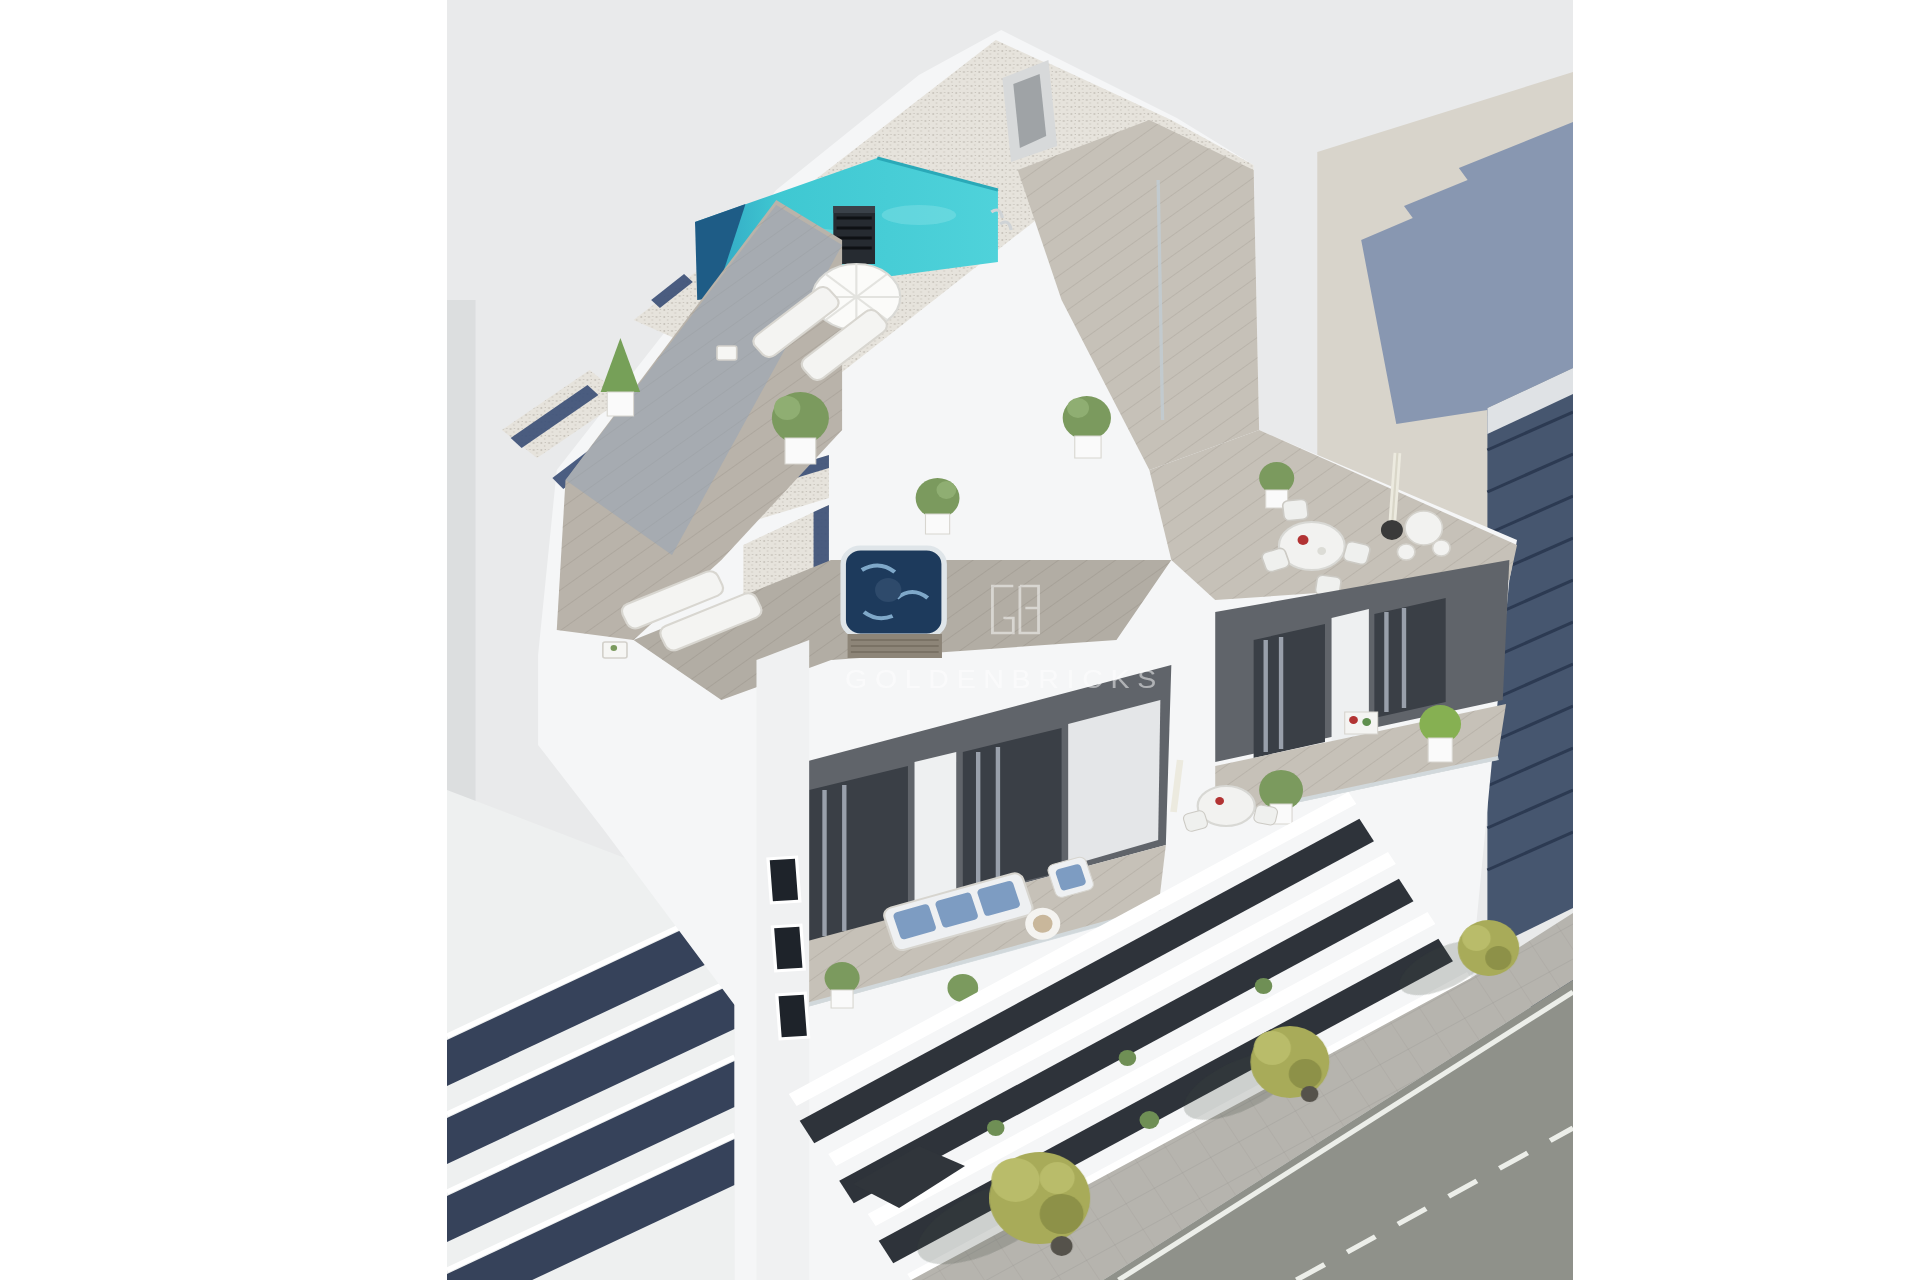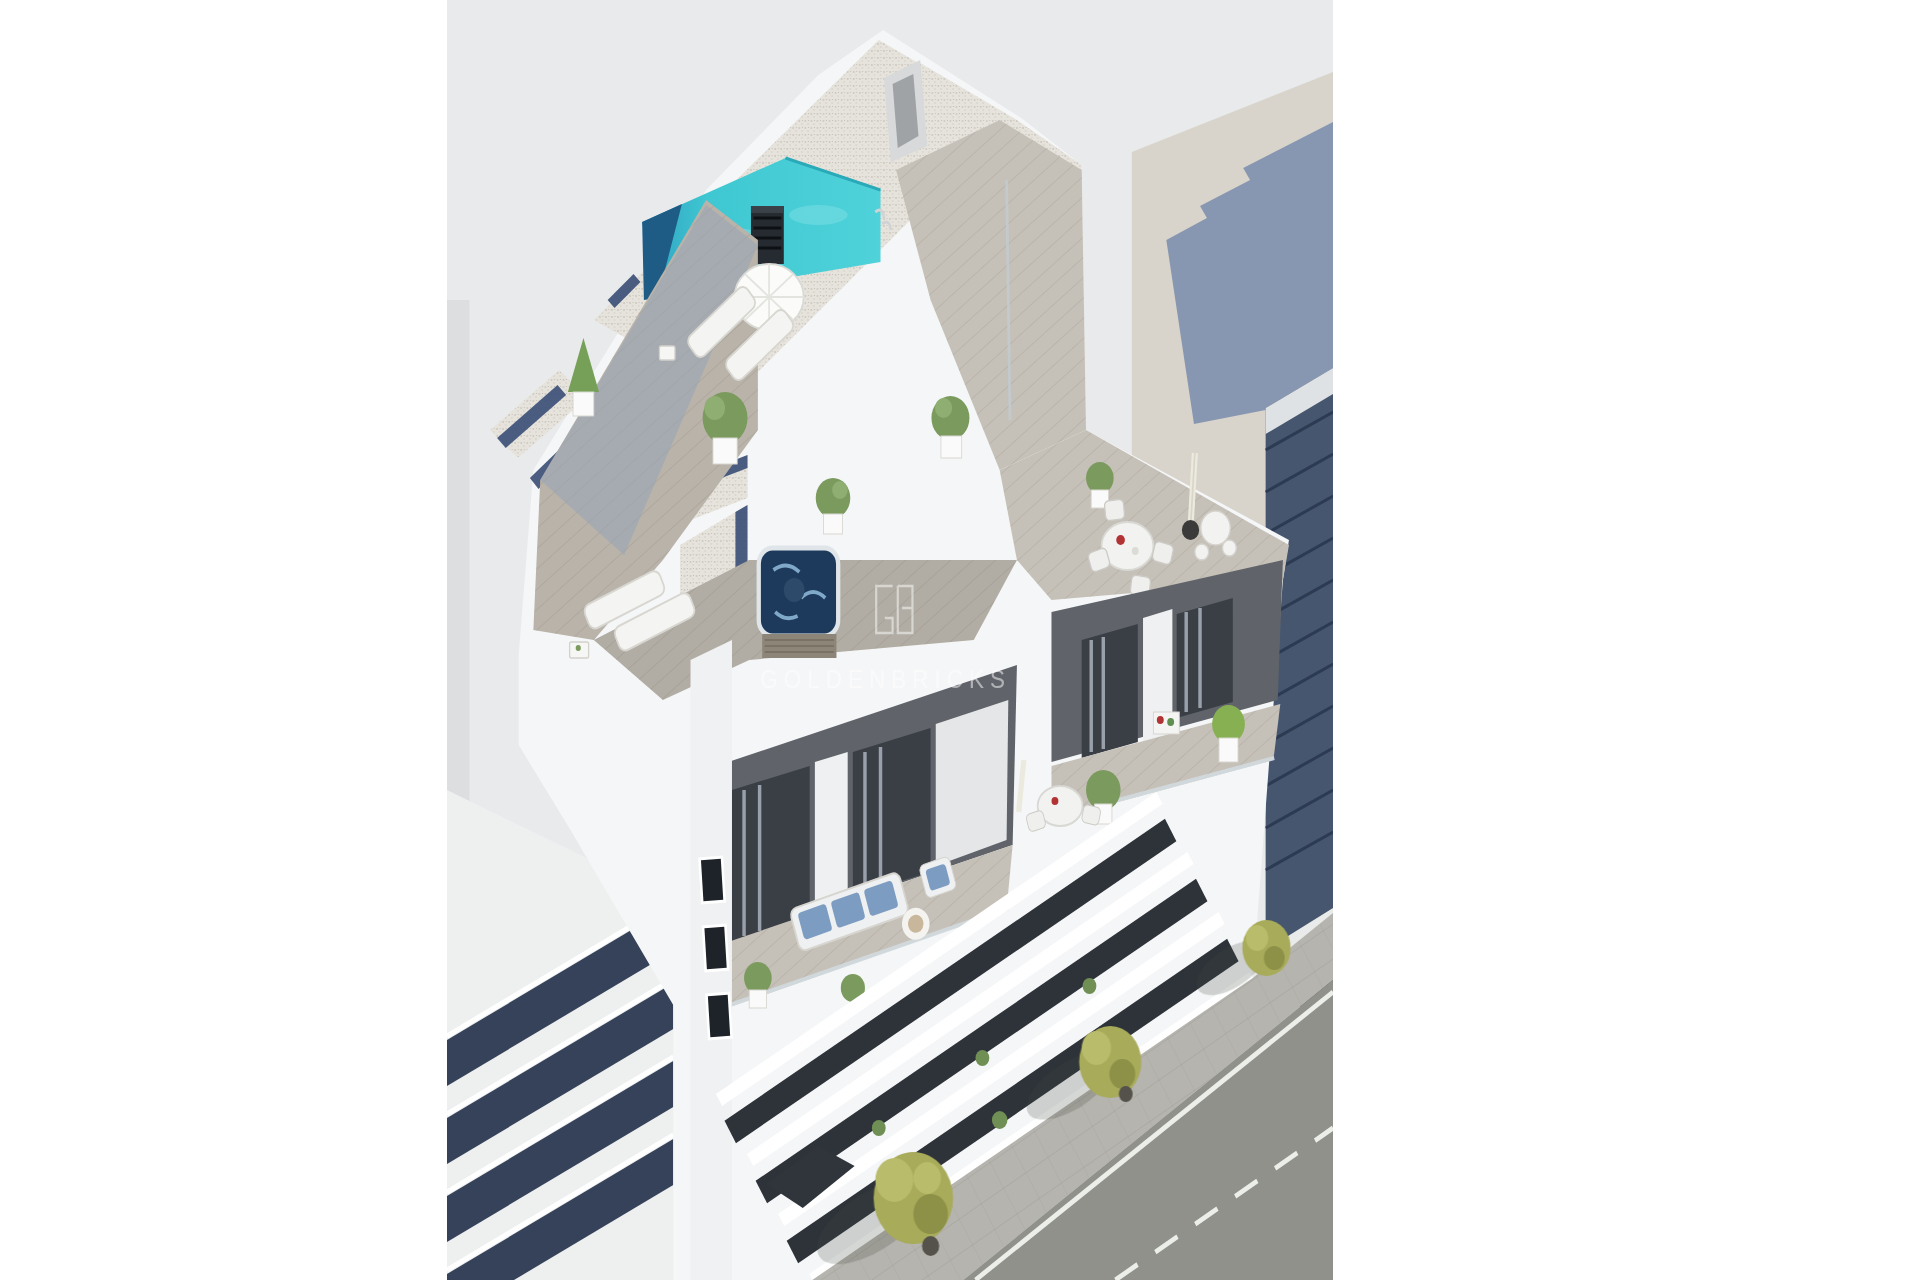--- a/index.html
+++ b/index.html
@@ -1,18 +1,18 @@
 <!DOCTYPE html>
 <html><head>
 <meta charset="utf-8">
 <style>
   html,body{margin:0;padding:0;background:#ffffff;}
   .stage{position:relative;width:1920px;height:1280px;background:#ffffff;overflow:hidden;
          font-family:"Liberation Sans", sans-serif;}
-  .photo{position:absolute;left:447px;top:0;width:886px;height:1280px;}
+  .photo{position:absolute;left:447px;top:0;width:1126px;height:1280px;}
   .photo svg{display:block;width:100%;height:100%;}
 </style>
 </head>
 <body>
 
 <div class="stage">
   <div class="photo">
     <svg viewBox="0 0 1026 1280" preserveAspectRatio="none">
       <defs>
         <pattern id="gravel" width="7" height="7" patternUnits="userSpaceOnUse">

